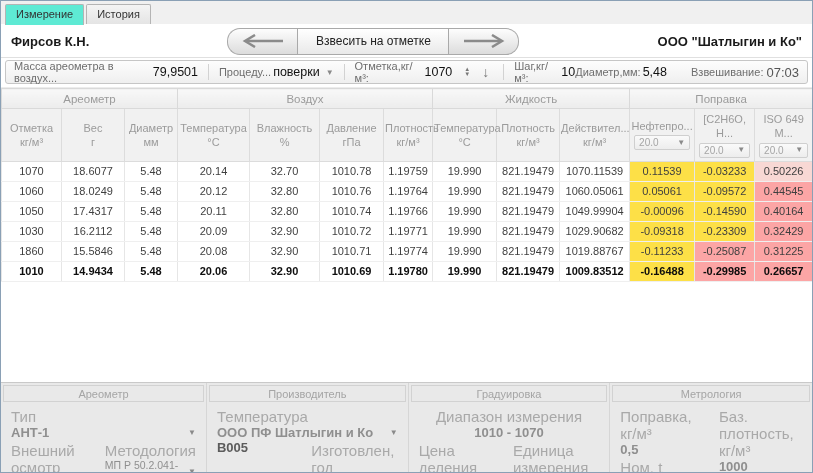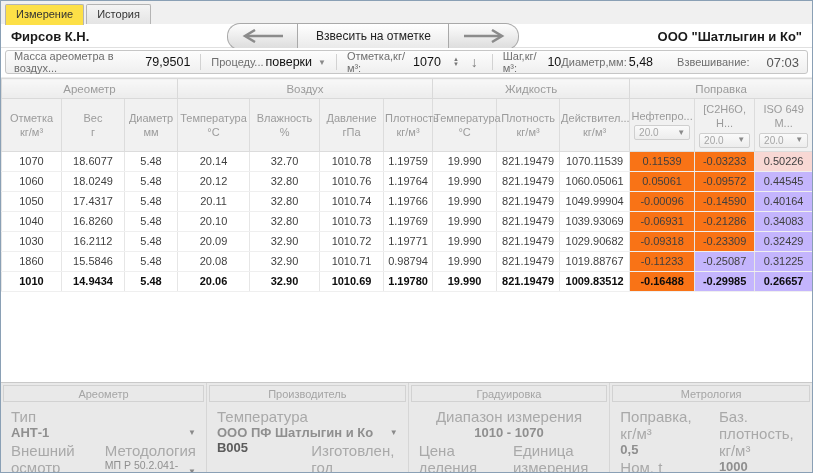--- a/index.html
+++ b/index.html
@@ -5,61 +5,61 @@
   * { margin:0; padding:0; box-sizing:border-box; }
   body { font-family:"Liberation Sans", sans-serif; background:#d8d8d8; }
   .window {
     width:813px; height:473px; background:#fff;
     border:1px solid #8aa0b5; display:flex; flex-direction:column; overflow:hidden;
   }
   
   .tabstrip { height:24px; background:#f0f0f0; display:flex; align-items:flex-end; padding-left:4px; border-bottom:1px solid #fff; }
   .tab { font-size:11px; color:#333; padding:3px 10px 4px; border:1px solid #b4b4b4; border-bottom:none;
          background:linear-gradient(#f4f4f4,#e4e4e4); margin-right:2px; border-radius:2px 2px 0 0; }
-  .tab.active { background:#fde047; position:relative; top:1px; padding-bottom:5px; }
+  .tab.active { background:#5eead4; position:relative; top:1px; padding-bottom:5px; }
   
-  .bar1 { height:23px; background:#fff; display:flex; align-items:center; padding:0 10px; border-bottom:1px solid #e0e0e0; }
+  .bar1 { height:33px; background:#fff; display:flex; align-items:center; padding:0 10px; border-bottom:1px solid #e0e0e0; }
   .owner { font-size:13px; font-weight:bold; color:#1a1a1a; }
   .bar1 .spacer { flex:1; }
   .segctl { display:flex; height:27px; }
   .segbtn { display:flex; align-items:center; justify-content:center; border:1px solid #a9a9a9;
             background:linear-gradient(#fdfdfd,#dcdcdc); cursor:default; }
   .segbtn.arrow { width:70px; }
   .segbtn.left  { border-radius:13px 0 0 13px; border-right:none; }
   .segbtn.right { border-radius:0 13px 13px 0; border-left:none; }
   .segbtn.mid   { width:152px; font-size:12px; color:#222; background:linear-gradient(#ffffff,#e9e9e9); }
   .arr-svg { stroke:#8b8b8b; stroke-width:2.5; fill:none; }
   
   .bar2wrap { padding:2px 4px 3px; background:#fff; }
   .bar2 { height:24px; border:1px solid #c6c6c6; border-radius:3px; background:linear-gradient(#fdfdfd,#efefef);
           display:flex; align-items:center; font-size:11px; color:#666; padding:0 8px; }
   .tb-label { color:#6e6e6e; }
   .tb-val { font-weight:normal; color:#111; font-size:12.5px; margin-left:2px; }
   .tb-sep { width:1px; height:16px; background:#d2d2d2; margin:0 10px; }
   .spinner { display:flex; flex-direction:column; justify-content:center; margin:0 8px 0 12px; color:#777; }
   .spinner span { font-size:6px; line-height:5px; text-align:center; }
   .downbtn { color:#7b7b7b; font-size:14px; margin:0 4px; line-height:1; }
-  .tb-time { font-size:13px; color:#555; margin-left:17px; }
+  .tb-time { font-size:13px; color:#555; margin-left:3px; }
   .grow { flex:1; }
   .dd { font-size:8px; color:#8a8a8a; margin-left:6px; }
   
   .tablewrap { flex:1; overflow:hidden; background:#fff; border-top:1px solid #ececec; }
   table { border-collapse:collapse; table-layout:fixed; width:811px; font-size:11px; }
   th.group { height:20px; font-weight:normal; font-size:11.5px; color:#9b9b9b;
              background:linear-gradient(#f8f8f8,#ececec); border:1px solid #d9d9d9; }
   th.colhdr { font-weight:normal; color:#9b9b9b; background:#f1f1f1; border:1px solid #dcdcdc;
               padding:3px 1px; vertical-align:middle; line-height:1.3; height:34px; }
   .hdr-select { display:flex; align-items:center; justify-content:space-between; height:15px;
                 margin:2px 3px 0; padding:0 4px; border:1px solid #cfcfcf; border-radius:2px;
                 background:linear-gradient(#fafafa,#ededed); color:#a5a5a5; font-size:10px; }
   td { height:20px; text-align:center; color:#3f3f3f; border-right:1px solid #e6e6e6;
        border-bottom:1px solid #efefef; border-left:1px solid #e6e6e6; }
   tr.bold td { font-weight:bold; color:#0d0d0d;margin-left:31px; }
-  td.c-green  { background:#f97316; }
-  td.c-yellow { background:#c4b5fd; }
+  td.c-green  { background:#fde047; }
+  td.c-yellow { background:#fca5a5; }
   td.c-pink   { background:#f8d8d4; }
   
   .details { height:90px; background:#e9e9e9; border-top:1px solid #c9c9c9;
              display:grid; grid-template-columns:repeat(4,1fr); font-size:11px; color:#a7a7a7; }
   .group-box { border-right:1px solid #d6d6d6; display:flex; flex-direction:column; }
   .group-box:last-child { border-right:none; }
   .group-title { margin:2px 2px 0; border:1px solid #d2d2d2; text-align:center; height:17px;
                  line-height:16px; font-size:11px; color:#a5a5a5; background:#e9e9e9; }
   .group-body { padding:4px 10px 2px; flex:1; }
   .fld-label { font-size:15px; color:#a9a9a9; margin-top:2px; }
@@ -260,35 +260,20 @@
             <td>1010.74</td>
             <td>1.19766</td>
             <td>19.990</td>
             <td>821.19479</td>
             <td>1049.99904</td>
             <td class="c-green">-0.00096</td>
             <td class="c-green">-0.14590</td>
             <td class="c-yellow">0.40164</td>
           </tr>
           <tr>
-            <td>1040</td>
-            <td>16.8260</td>
-            <td>5.48</td>
-            <td>20.10</td>
-            <td>32.80</td>
-            <td>1010.73</td>
-            <td>1.19769</td>
-            <td>19.990</td>
-            <td>821.19479</td>
-            <td>1039.93069</td>
-            <td class="c-green">-0.06931</td>
-            <td class="c-green">-0.21286</td>
-            <td class="c-yellow">0.34083</td>
-          </tr>
-          <tr>
             <td>1030</td>
             <td>16.2112</td>
             <td>5.48</td>
             <td>20.09</td>
             <td>32.90</td>
             <td>1010.72</td>
             <td>1.19771</td>
             <td>19.990</td>
             <td>821.19479</td>
             <td>1029.90682</td>
@@ -296,21 +281,21 @@
             <td class="c-green">-0.23309</td>
             <td class="c-yellow">0.32429</td>
           </tr>
           <tr>
             <td>1860</td>
             <td>15.5846</td>
             <td>5.48</td>
             <td>20.08</td>
             <td>32.90</td>
             <td>1010.71</td>
-            <td>0.98794</td>
+            <td>1.19774</td>
             <td>19.990</td>
             <td>821.19479</td>
             <td>1019.88767</td>
             <td class="c-green">-0.11233</td>
             <td class="c-yellow">-0.25087</td>
             <td class="c-yellow">0.31225</td>
           </tr>
           <tr class="bold">
             <td>1010</td>
             <td>14.9434</td>

